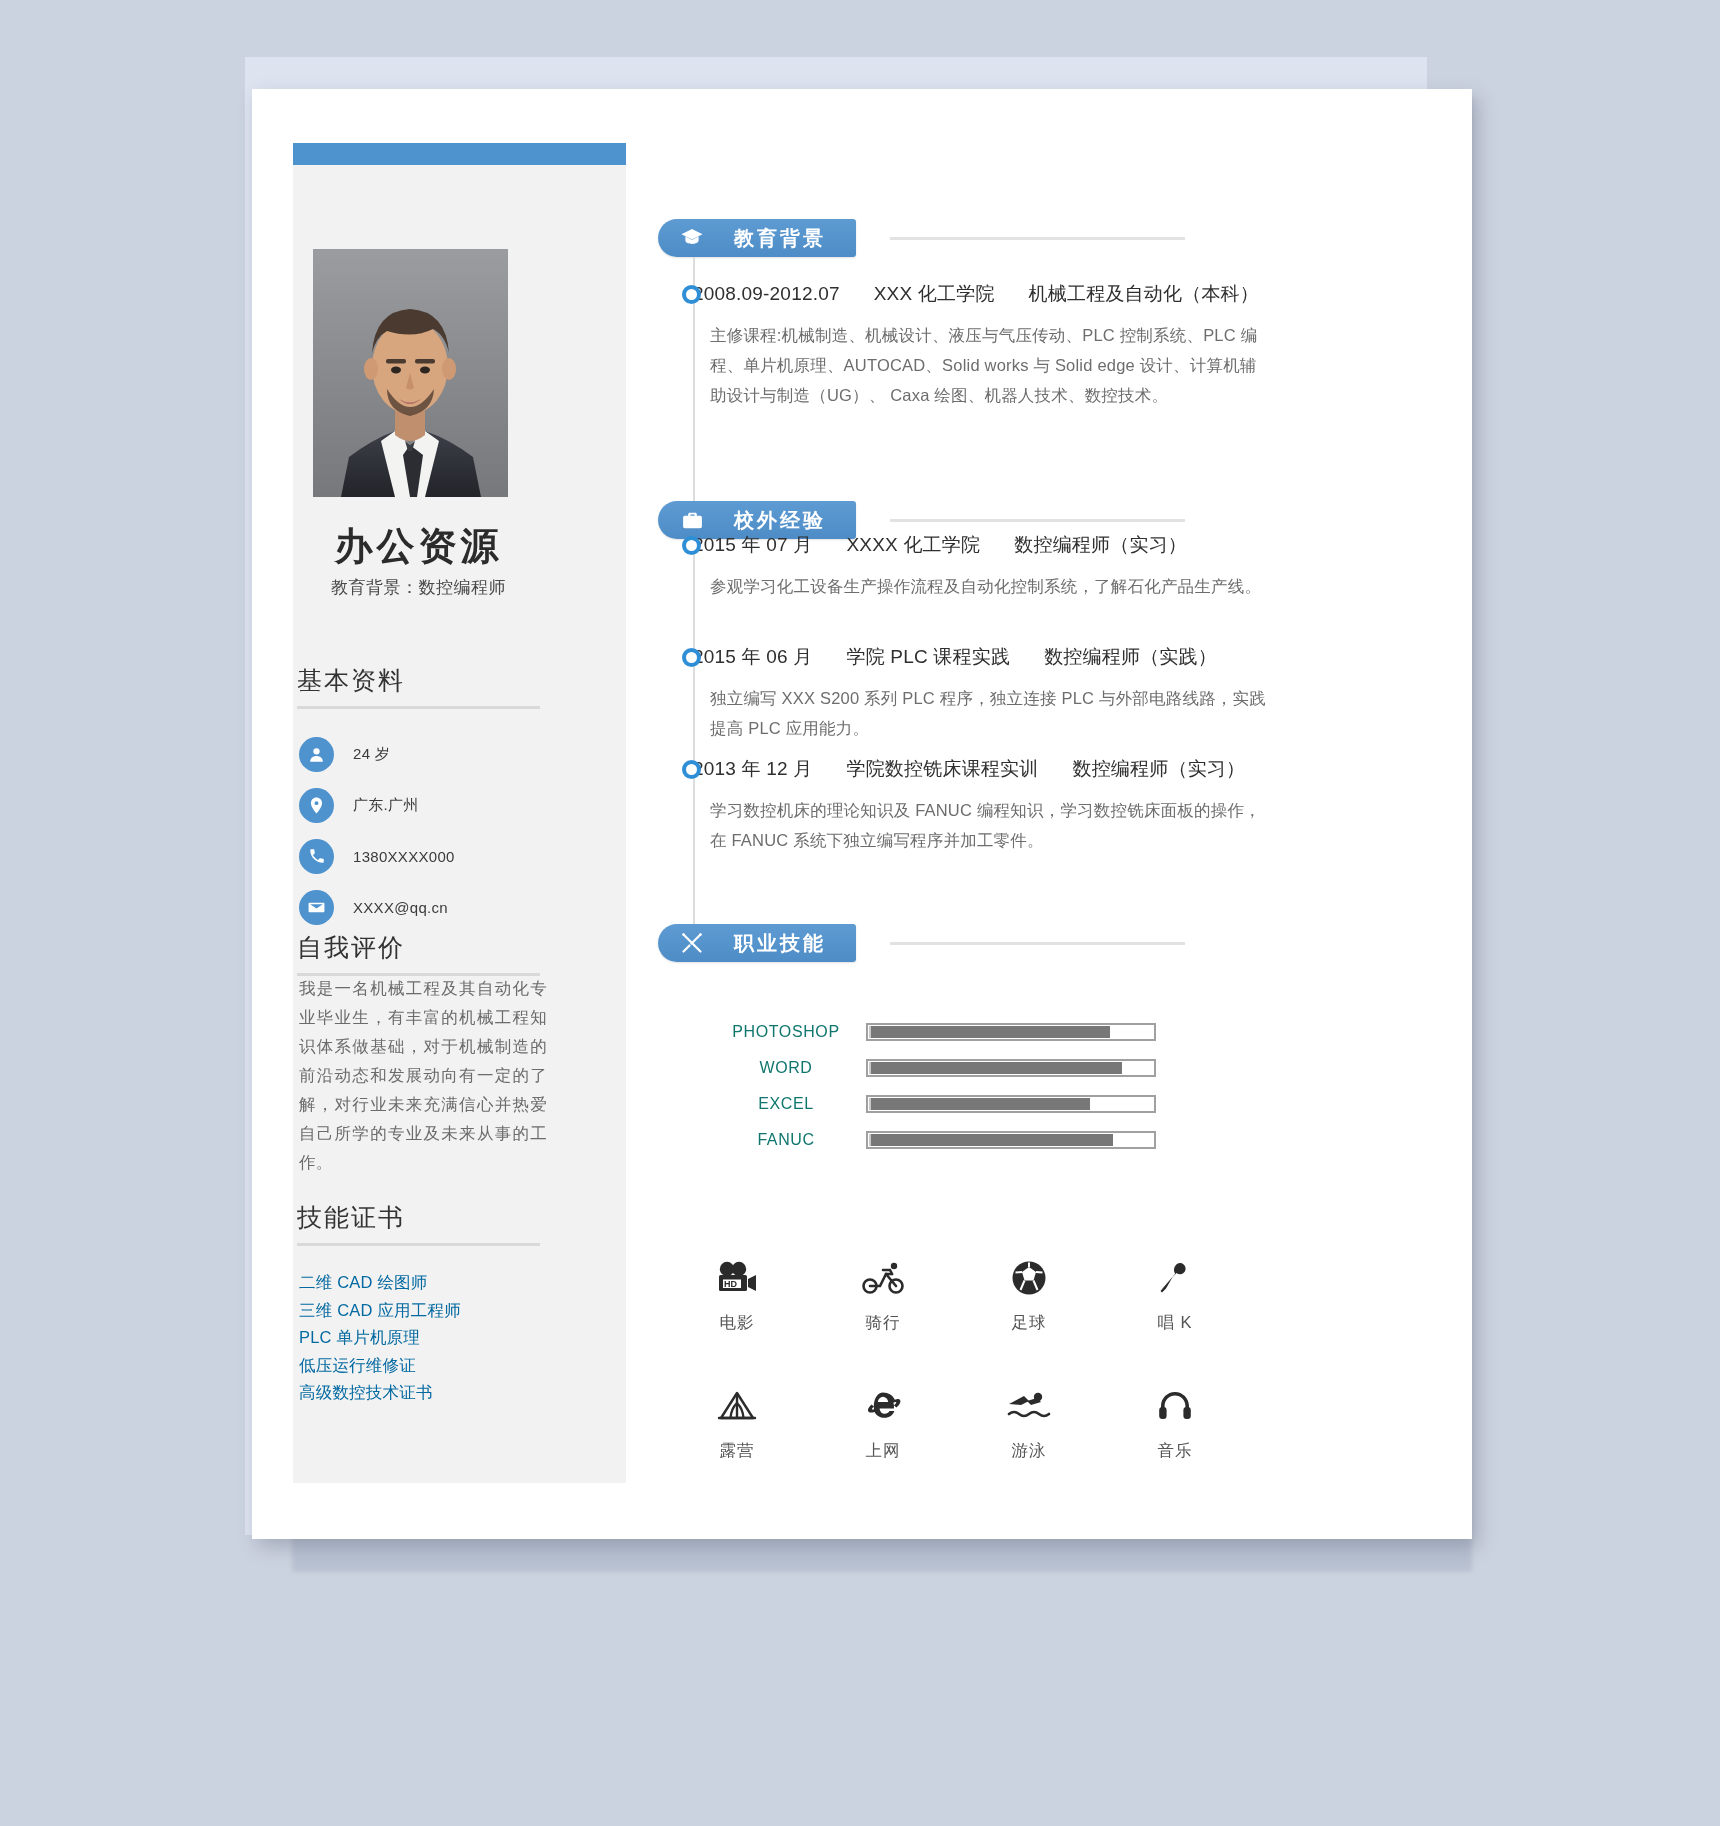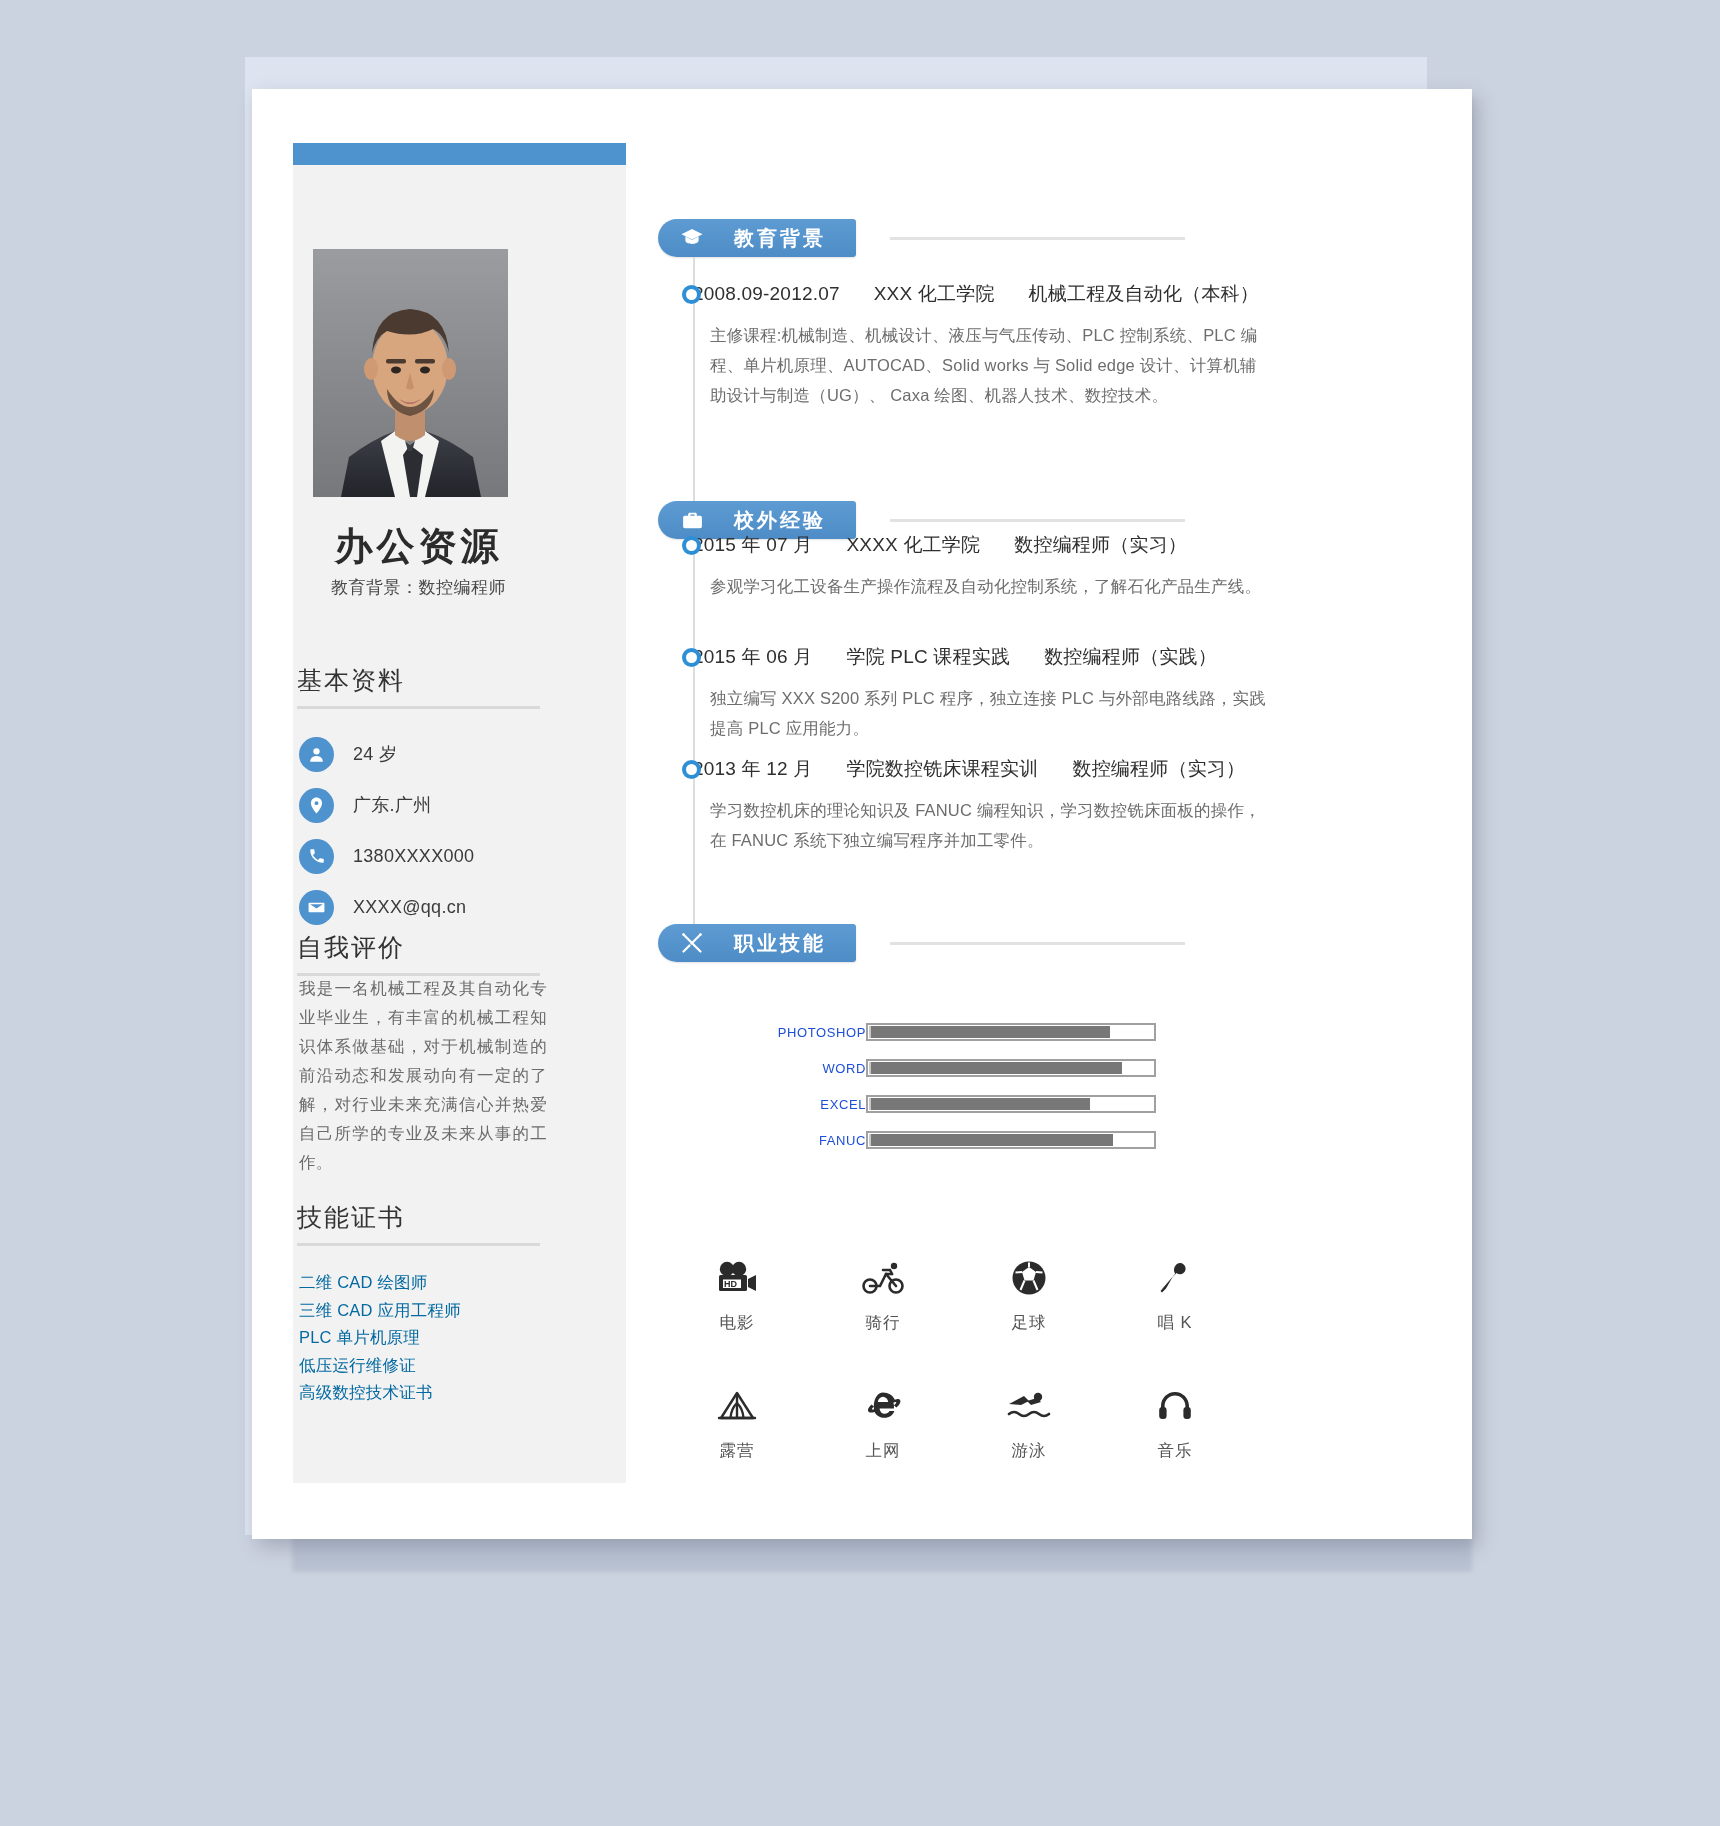--- a/index.html
+++ b/index.html
@@ -93,21 +93,21 @@
 
   .info-list { position: absolute; left: 47px; }
   .info-row { display: flex; align-items: center; height: 50px; margin-bottom: 1px; }
   .info-badge {
     width: 35px; height: 35px; border-radius: 50%;
     background: #4f93ce;
     display: flex; align-items: center; justify-content: center;
     flex: 0 0 35px;
   }
   .info-badge svg { display: block; }
-  .info-text { margin-left: 19px; font-size: 18px; color: #3b3b3b; letter-spacing: .3px; }
+  .info-text { margin-left: 19px; font-size: 15px; color: #3b3b3b; letter-spacing: .3px; }
 
   .self-eval {
     position: absolute;
     left: 47px; top: 885px;
     width: 248px;
     font-size: 16.5px;
     line-height: 29px;
     color: #6b6b6b;
     text-align: justify;
     letter-spacing: .2px;
@@ -165,22 +165,22 @@
     margin-top: 13px; margin-left: 17px;
     font-size: 16.5px; line-height: 30px;
     color: #6d6d6d; letter-spacing: .2px;
     width: 558px;
   }
 
   
   .skill-rows { position: absolute; left: 0; top: 0; width: 100%; }
   .skill-row { display: flex; align-items: center; height: 36px; }
   .skill-name {
-    width: 160px; text-align: right;
-    font-size: 13px; color: #1d4ed8; letter-spacing: .6px;
+    width: 160px; text-align: center;
+    font-size: 16px; color: #0f766e; letter-spacing: .6px;
   }
   .bar-outer {
     width: 290px; height: 18px;
     border: 2px solid #a0a0a0;
     background: #ffffff;
     position: relative;
   }
   .bar-fill {
     position: absolute; left: 1px; top: 1px; bottom: 1px;
     background: #777777;

